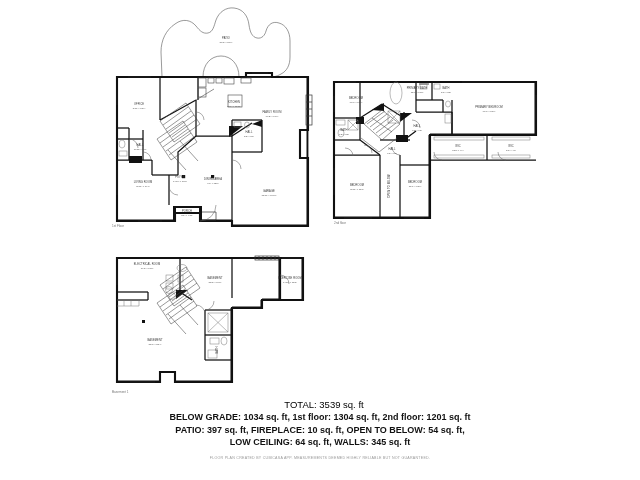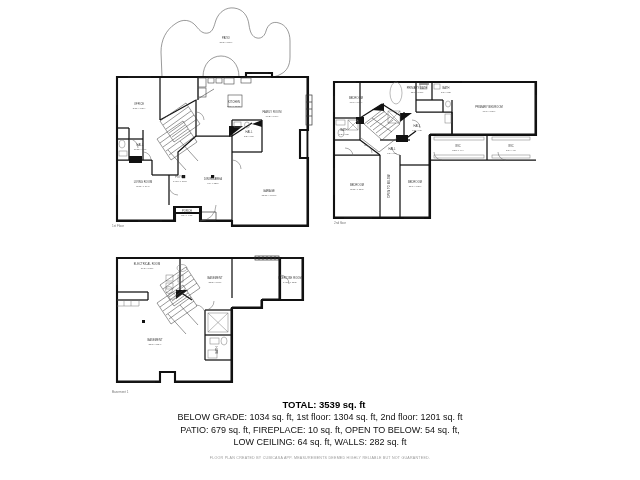--- a/index.html
+++ b/index.html
@@ -62,29 +62,30 @@
 
   #summary {
     position: absolute;
     left: 0;
     top: 398px;
     width: 640px;
     text-align: center;
   }
   .total-line {
     font-size: 9.5px;
-    font-weight: bold;
+    font-weight: normal;
     color: #000000;
     line-height: 13px;
     padding-left: 8px;
   }
   .detail-line {
     font-size: 9px;
     color: #111111;
     line-height: 12.6px;
+    font-weight: bold;
   }
   .credit-line {
     margin-top: 7px;
     font-size: 3.6px;
     color: #999999;
     letter-spacing: 0.25px;
   }
 </style>
 </head>
 <body>
@@ -471,18 +472,18 @@
 
       <text class="rm" x="218" y="350" transform="rotate(-90 218 350)">BATH</text>
     </g>
 
     <text class="floorlabel" x="112" y="393">Basement 1</text>
   </svg>
 
   <div id="summary">
     <div class="total-line">TOTAL: 3539 sq. ft</div>
     <div class="detail-line">BELOW GRADE: 1034 sq. ft, 1st floor: 1304 sq. ft, 2nd floor: 1201 sq. ft</div>
-    <div class="detail-line">PATIO: 679 sq. ft, FIREPLACE: 10 sq. ft, OPEN TO BELOW: 54 sq. ft,</div>
-    <div class="detail-line">LOW CEILING: 64 sq. ft, WALLS: 282 sq. ft</div>
+    <div class="detail-line">PATIO: 397 sq. ft, FIREPLACE: 10 sq. ft, OPEN TO BELOW: 54 sq. ft,</div>
+    <div class="detail-line">LOW CEILING: 64 sq. ft, WALLS: 345 sq. ft</div>
     <div class="credit-line">FLOOR PLAN CREATED BY CUBICASA APP. MEASUREMENTS DEEMED HIGHLY RELIABLE BUT NOT GUARANTEED.</div>
   </div>
 
 </div>
 
 </body></html>

